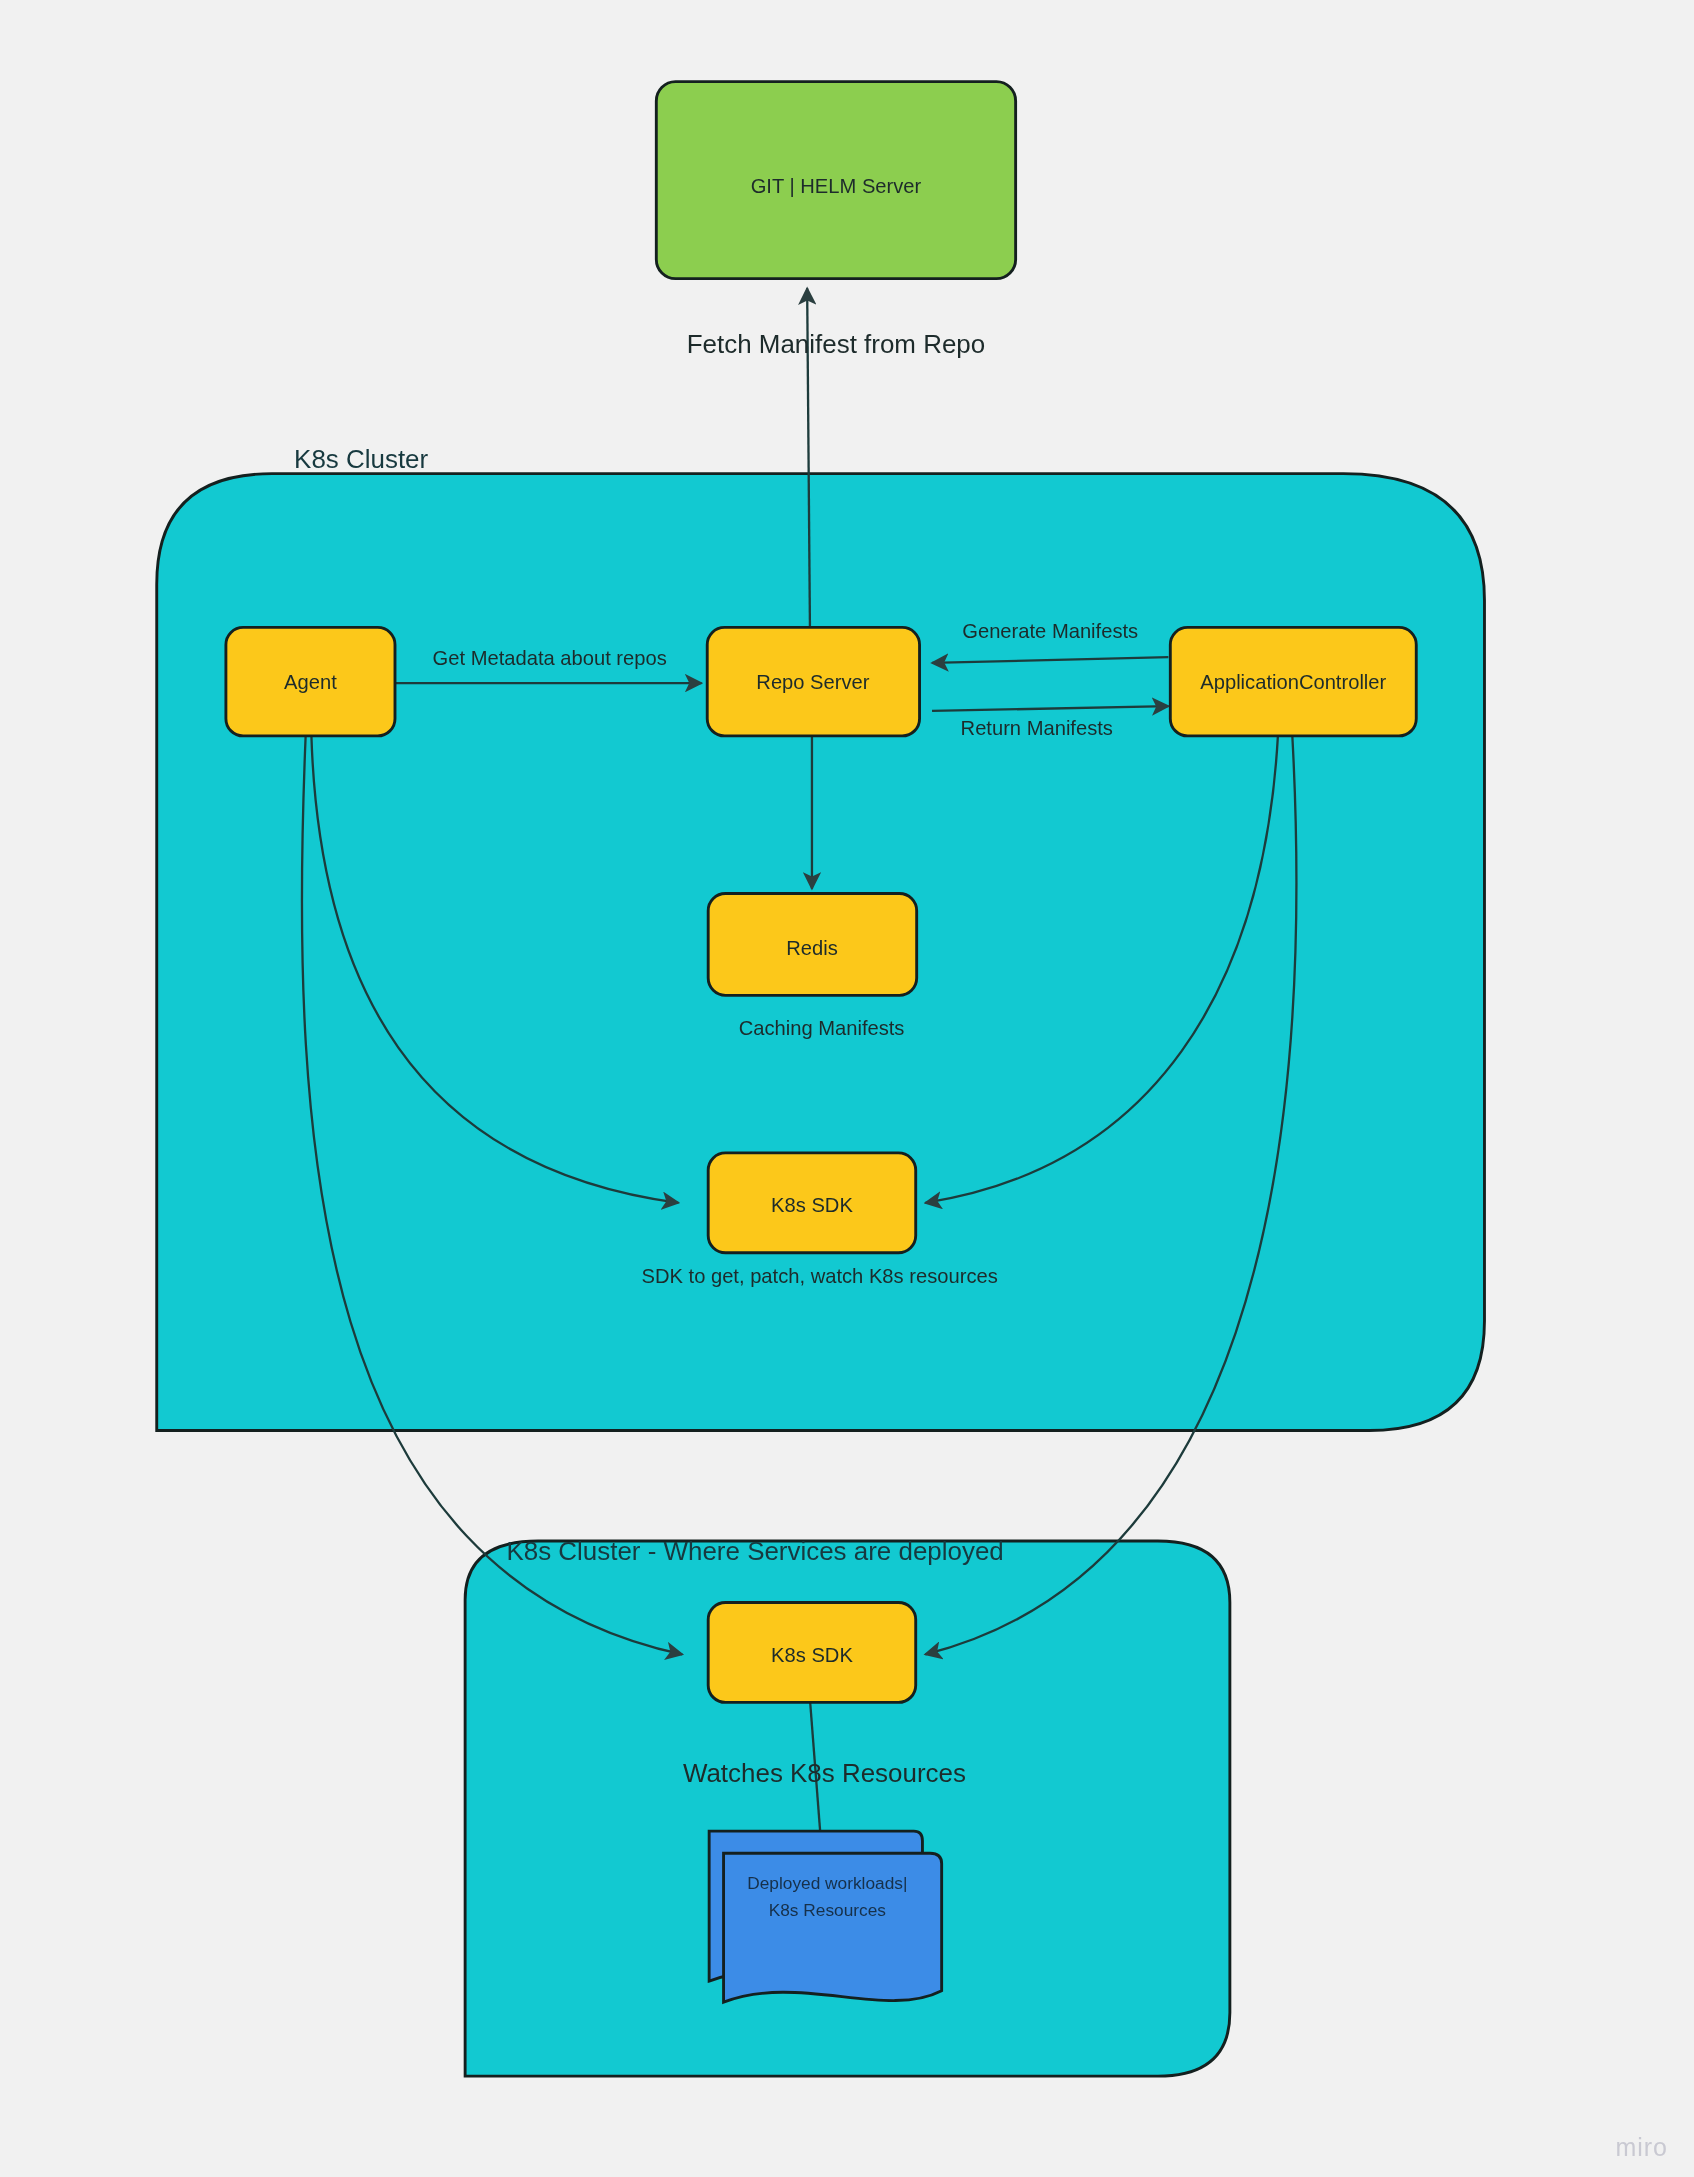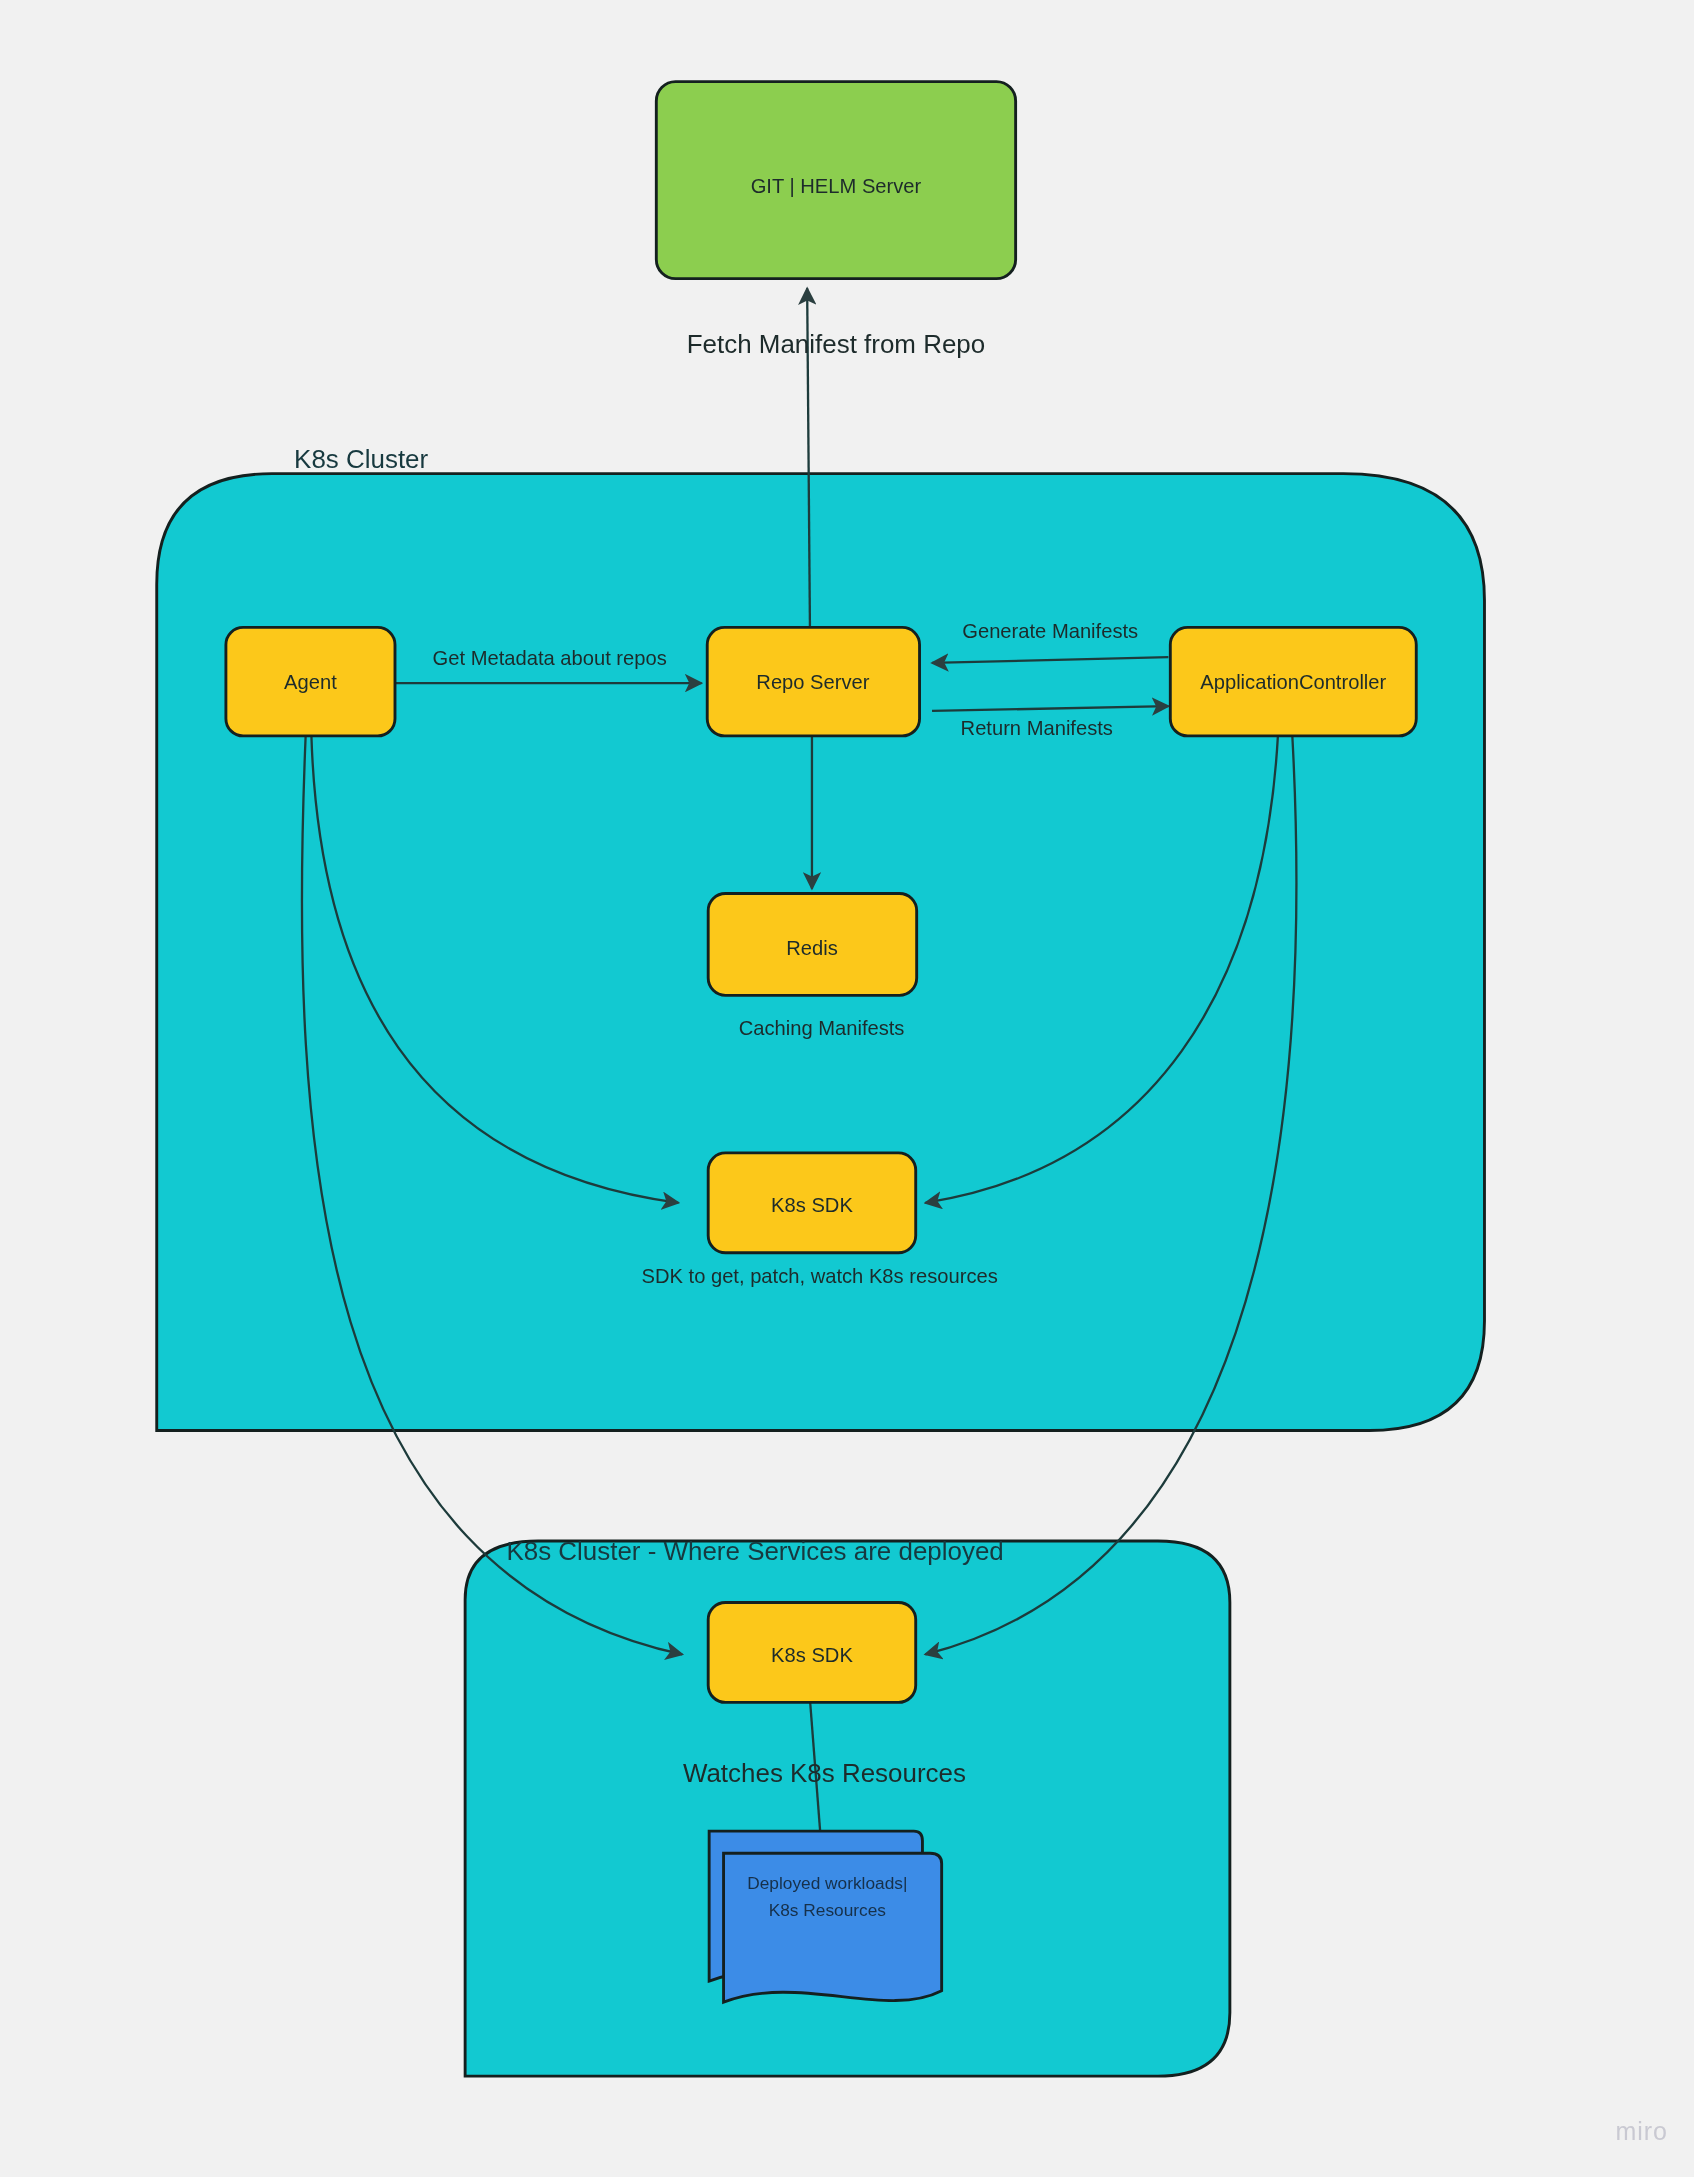--- a/index.html
+++ b/index.html
@@ -53,21 +53,21 @@
   }
   .caption {
     font-size: 21px;
     fill: #1d2b2b;
     text-anchor: middle;
     dominant-baseline: middle;
   }
   .watermark {
     position: absolute;
     right: 27px;
-    bottom: 32px;
+    bottom: 16px;
     font-size: 25px;
     color: #c9c9d2;
     letter-spacing: 1px;
     font-family: "Liberation Sans", sans-serif;
     user-select: none;
     margin-top: 43px;
   }
   .edge-path {
     fill: none;
     stroke: #1d3b3b;

